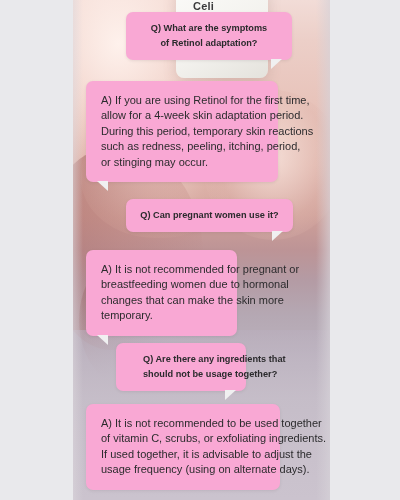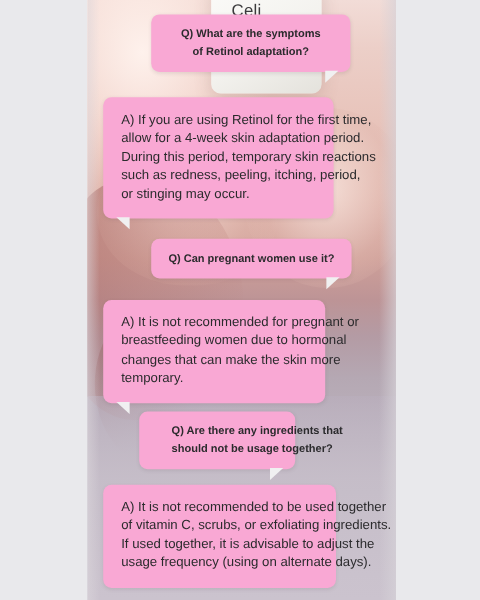--- a/index.html
+++ b/index.html
@@ -58,22 +58,22 @@
     left: 103px; top: -14px;
     width: 92px; height: 92px;
     border-radius: 8px;
     background: linear-gradient(150deg, #fbfbf9 0%, #f3f2ee 55%, #e4e2dc 100%);
     box-shadow: 0 4px 14px rgba(120,90,85,0.20);
   }
   .photo-tube-text {
     position: absolute;
     left: 120px; top: 0px;
     width: 70px;
-    font-size: 14px;
-    font-weight: 400;
+    font-size: 11px;
+    font-weight: 700;
     letter-spacing: .2px;
     color: #3a3a3c;
     white-space: nowrap;
     overflow: hidden;
   }
   
   .photo-blob-a {
     position: absolute;
     left: 8px; top: 118px;
     width: 150px; height: 120px;
@@ -167,21 +167,21 @@
     bottom: -9px;
     width: 0; height: 0;
     border-right: 11px solid #f0f0f1;
     border-bottom: 10px solid transparent;
   }
 
   
   #q1 { left: 126px; top: 12px;  width: 166px; }
   #a1 { left: 86px;  top: 81px;  width: 192px; }
   #q2 { left: 126px; top: 199px; width: 167px; }
-  #a2 { left: 86px;  top: 250px; width: 185px; }
+  #a2 { left: 86px;  top: 250px; width: 151px; }
   #q3 { left: 116px; top: 343px; width: 130px; padding-left: 27px; }
   #a3 { left: 86px;  top: 404px; width: 194px; }
 </style>
 </head>
 <body>
 
 <div class="canvas">
 
   <div class="photo">
     <div class="photo-hl-1"></div>

